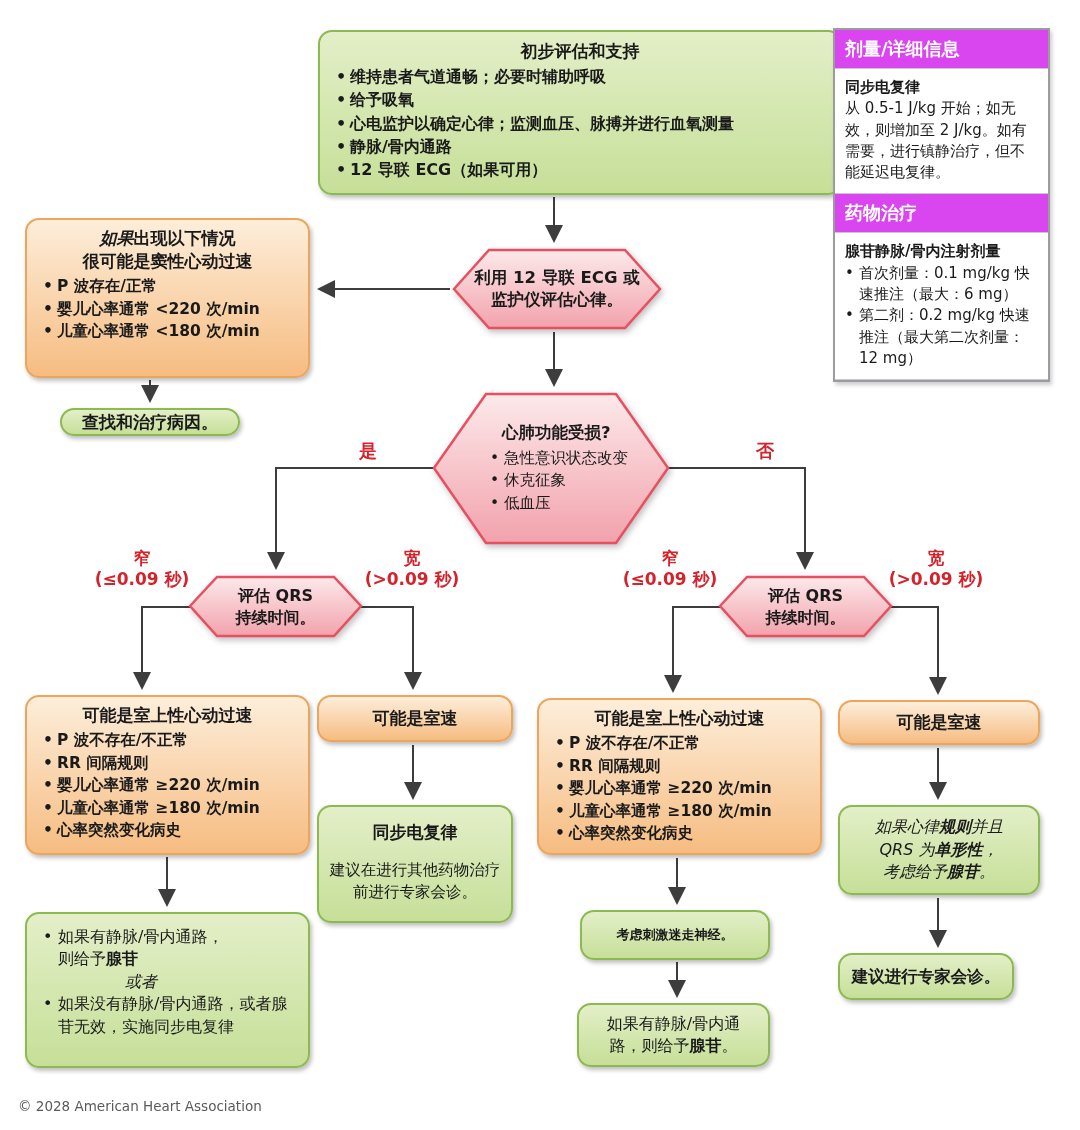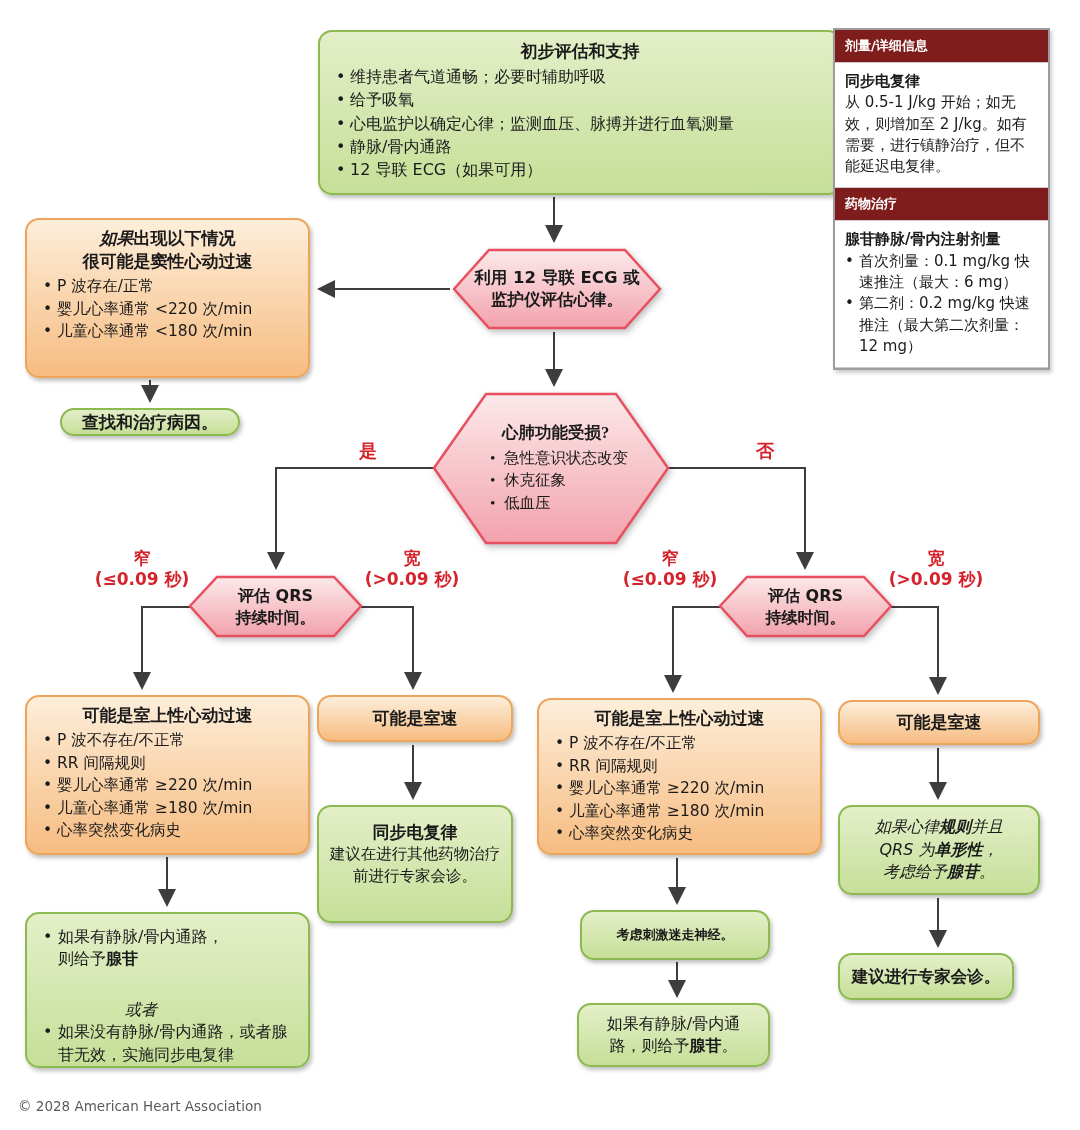--- a/index.html
+++ b/index.html
@@ -9,47 +9,47 @@
     -webkit-font-smoothing:antialiased;
   }
   
   #connectors{position:absolute;left:0;top:0;width:1080px;height:1130px;z-index:1;pointer-events:none;}
   
   .node{position:absolute;z-index:2;box-sizing:border-box;border-radius:14px;
         box-shadow:2px 3px 4px rgba(0,0,0,.25);}
   .green{background:linear-gradient(180deg,#e3efc8 0%,#c6df98 100%);border:2.5px solid #8cba50;}
   .orange{background:linear-gradient(180deg,#fdeeda 0%,#f6bc81 100%);border:2.5px solid #eca55b;}
   .bx-title{font-weight:bold;text-align:center;font-size:17px;line-height:1.35;}
-  .blt{margin:2px 0 0 0;padding:0 22px 0 14px;list-style:none;font-size:15.5px;line-height:1.46;}
+  .blt{margin:2px 0 0 0;padding:0 22px 0 14px;list-style:none;font-size:15.5px;line-height:1.46;font-weight:bold;}
   .blt div{position:relative;padding-left:16px;}
   .blt div::before{content:"•";position:absolute;left:2px;}
   .center-flex{display:flex;align-items:center;justify-content:center;text-align:center;}
   .bold{font-weight:bold;}
   
   .hex{position:absolute;z-index:2;}
   .hex svg{position:absolute;left:0;top:0;filter:drop-shadow(2px 3px 3px rgba(0,0,0,.25));}
   .hex .hex-text{position:absolute;left:0;top:0;width:100%;height:100%;display:flex;
      flex-direction:column;align-items:center;justify-content:center;
      font-weight:bold;font-size:16.5px;line-height:1.35;text-align:center;}
   
   .redlbl{position:absolute;z-index:2;color:#d6222b;font-weight:bold;text-align:center;
           font-size:17px;line-height:1.25;}
   
   #sidebar{position:absolute;left:833px;top:28px;width:217px;z-index:2;background:#fff;
            border:2px solid #9c9ca0;box-sizing:border-box;box-shadow:2px 3px 4px rgba(0,0,0,.2);}
-  #sidebar .sb-header{background:#7f1d1d;color:#fff;font-weight:bold;font-size:13px;
+  #sidebar .sb-header{background:#d946ef;color:#fff;font-weight:bold;font-size:18px;
            padding:7px 10px;}
   #sidebar .sb-body{padding:8px 10px 10px 10px;font-size:15px;line-height:1.42;border-top:1px solid #c9c9cc;border-bottom:1px solid #c9c9cc;}
   #sidebar .sb-body .lead{font-weight:bold;}
   .sb-blt{margin:0;padding:0;}
   .sb-blt div{position:relative;padding-left:14px;}
   .sb-blt div::before{content:"•";position:absolute;left:0;}
   
   #copyright{position:absolute;left:18px;top:1098px;font-size:13.5px;color:#5a5a5c;z-index:2;}
-  .or-line{font-style:italic;text-align:center;margin-top:28px;}
+  .or-line{font-style:italic;text-align:center;}
   em{font-style:italic;}
 </style>
 </head>
 <body>
 
 <svg id="connectors" viewBox="0 0 1080 1130" xmlns="http://www.w3.org/2000/svg">
   <defs>
     <marker id="ah" markerWidth="9" markerHeight="9" refX="8" refY="4.5" orient="auto">
       <path d="M0,0 L9,4.5 L0,9 Z" fill="#3d3d3d"></path>
     </marker>
@@ -122,21 +122,21 @@
 <div class="hex" style="left:452px;top:248px;width:210px;height:82px;text-decoration:underline;">
   <svg width="210" height="82" viewBox="0 0 210 82">
     <polygon points="2,41 37,2 173,2 208,41 173,80 37,80" fill="url(#pinkgrad)" stroke="#e84f60" stroke-width="2.5"></polygon>
   </svg>
   <div class="hex-text">
     <div>利用 12 导联 ECG 或</div>
     <div>监护仪评估心律。</div>
   </div>
 </div>
 
-<div class="hex" style="left:432px;top:392px;width:238px;height:153px;font-family:Liberation Serif, serif;">
+<div class="hex" style="left:432px;top:392px;width:238px;height:153px;">
   <svg width="238" height="153" viewBox="0 0 238 153">
     <polygon points="2,76 54,2 184,2 236,76 184,151 54,151" fill="url(#pinkgrad)" stroke="#e84f60" stroke-width="2.5"></polygon>
   </svg>
   <div class="hex-text" style="align-items:flex-start;padding-left:56px;box-sizing:border-box;text-align:left;">
     <div style="padding-left:14px;">心肺功能受损?</div>
     <div class="blt" style="padding:0;font-weight:normal;font-size:15.5px;">
       <div>急性意识状态改变</div>
       <div>休克征象</div>
       <div>低血压</div>
     </div>
@@ -192,21 +192,21 @@
     <div>心率突然变化病史</div>
   </div>
 </div>
 
 <div class="node orange center-flex bold" style="left:317px;top:695px;width:196px;height:47px;font-size:17px;">
   <span>可能是室速</span>
 </div>
 
 <div class="node green" style="left:317px;top:805px;width:196px;height:118px;padding:14px 10px 0 10px;text-align:center;">
   <div class="bold" style="font-size:17px;">同步电复律</div>
-  <div style="font-size:15.5px;line-height:1.4;margin-top:0;">建议在进行其他药物治疗前进行专家会诊。</div>
+  <div style="font-size:15.5px;line-height:1.4;margin-top:16px;">建议在进行其他药物治疗前进行专家会诊。</div>
 </div>
 
 <div class="node green" style="left:25px;top:912px;width:285px;height:156px;padding:12px 8px 0 14px;font-size:16px;line-height:1.4;">
   <div style="position:relative;padding-left:17px;">
     <span style="position:absolute;left:2px;">•</span>
     <span>如果有静脉/骨内通路，</span><br>
     <span>则给予</span><span class="bold">腺苷</span>
   </div>
   <div class="or-line" style="width:200px;">或者</div>
   <div style="position:relative;padding-left:17px;">

